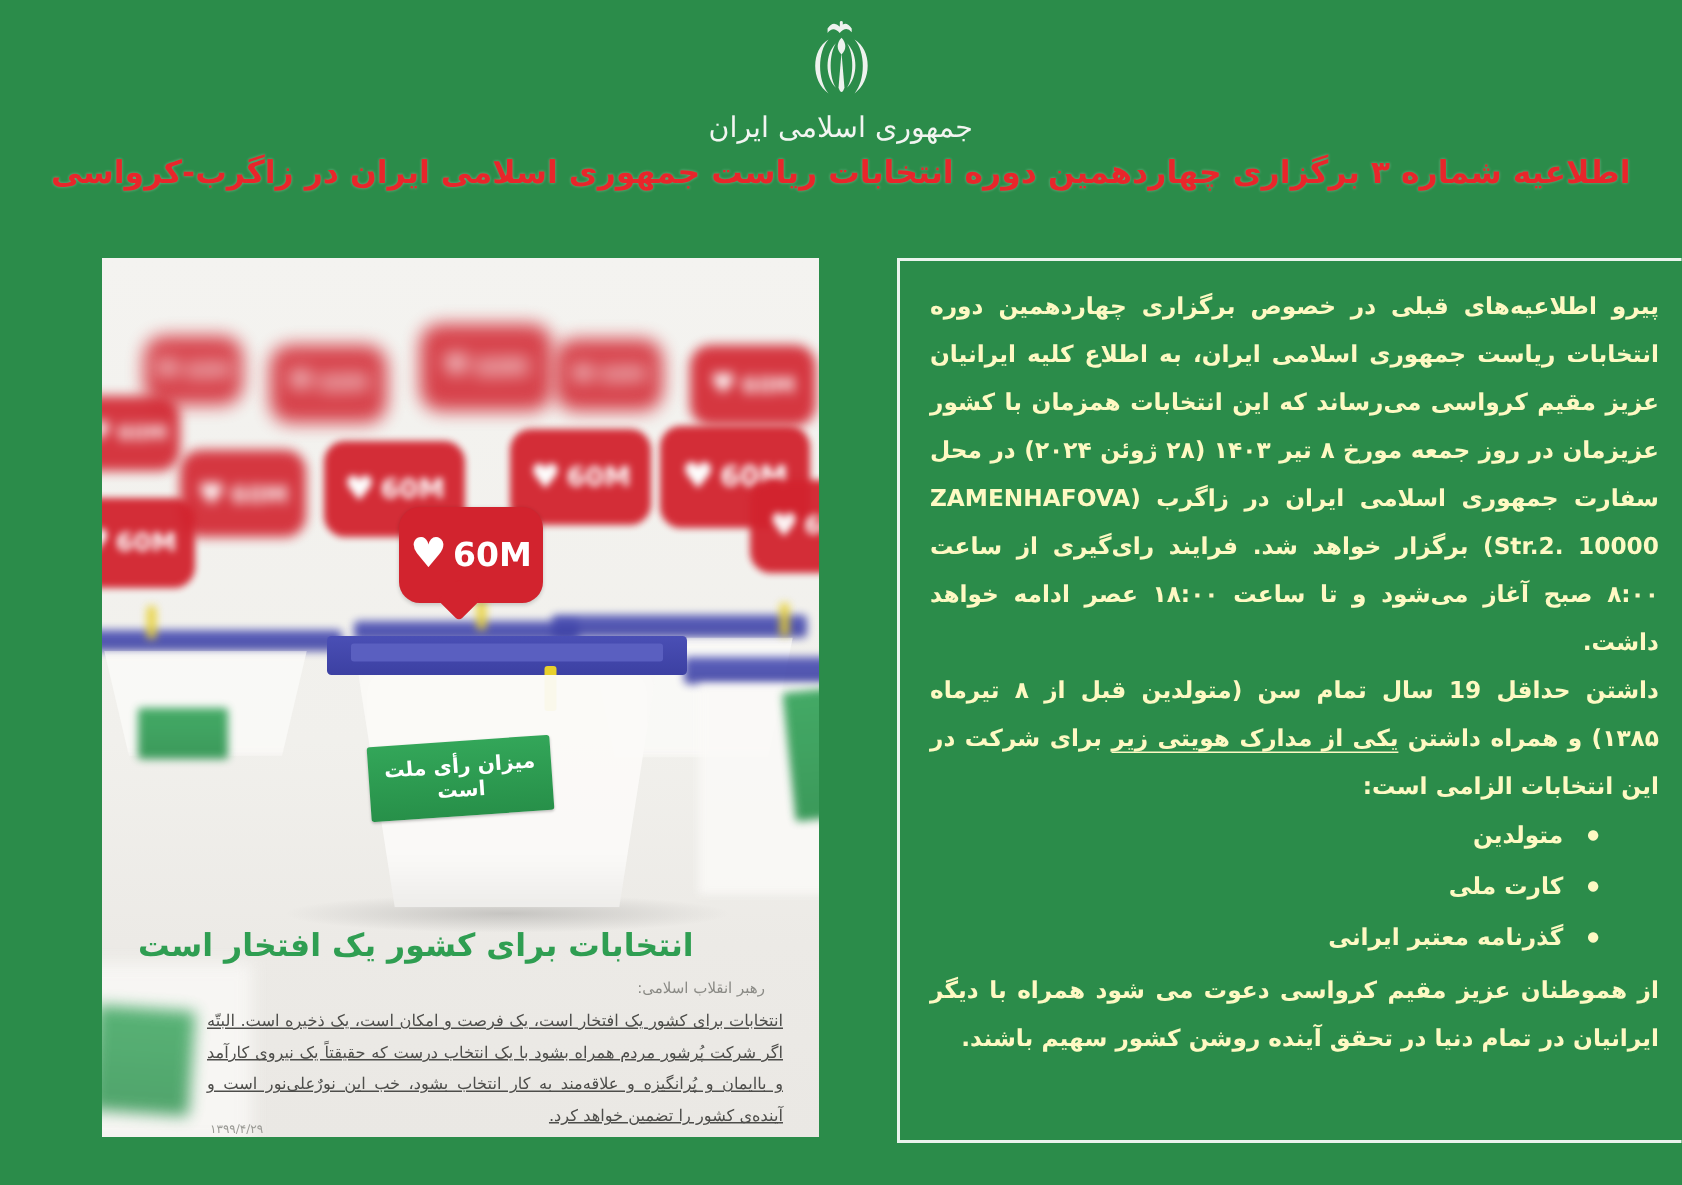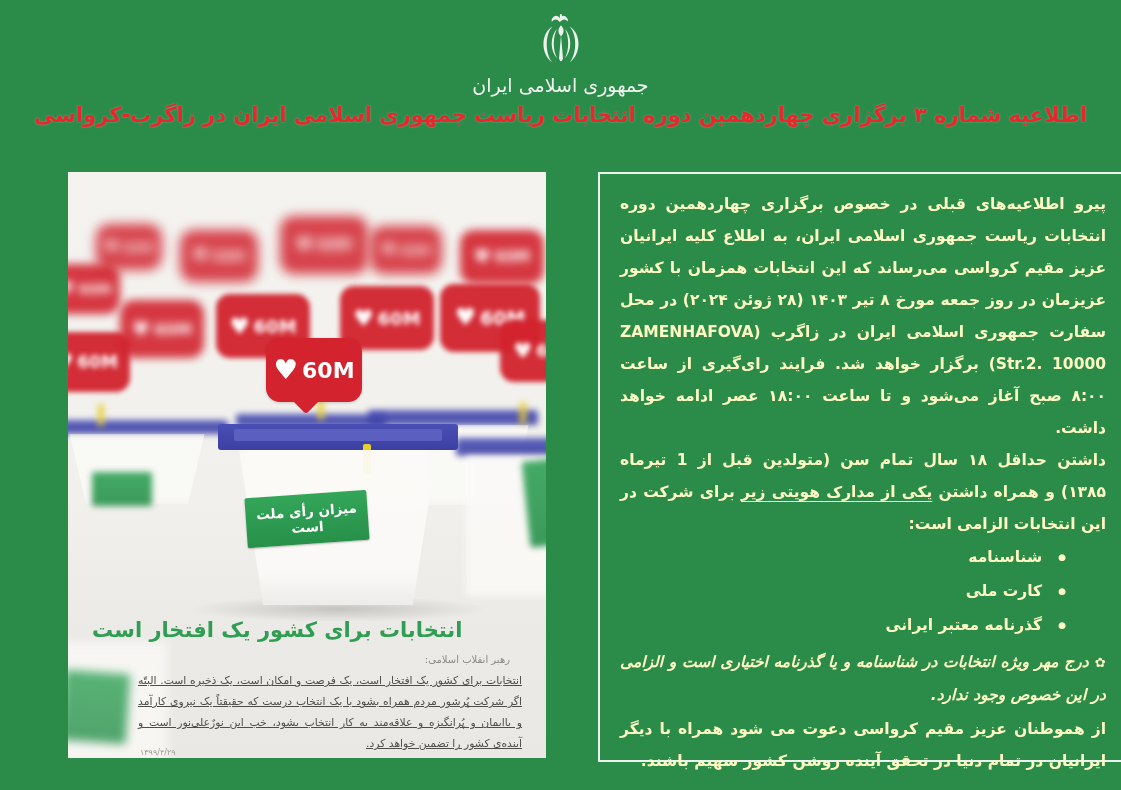--- a/index.html
+++ b/index.html
@@ -189,31 +189,30 @@
   <div class="ballot-label">میزان رأی ملت است</div>
 
   <div class="poster-heading">انتخابات برای کشور یک افتخار است</div>
   <div class="poster-attrib">رهبر انقلاب اسلامی:</div>
   <div class="poster-quote">انتخابات برای کشور یک افتخار است، یک فرصت و امکان است، یک ذخیره است. البتّه اگر شرکت پُرشور مردم همراه بشود با یک انتخاب درست که حقیقتاً یک نیروی کارآمد و باایمان و پُرانگیزه و علاقه‌مند به کار انتخاب بشود، خب این نورٌعلی‌نور است و آینده‌ی کشور را تضمین خواهد کرد.</div>
   <div class="poster-date">۱۳۹۹/۴/۲۹</div>
 </div>
 
 <div class="panel">
   <p><span>پیرو اطلاعیه‌های قبلی در خصوص برگزاری چهاردهمین دوره انتخابات ریاست جمهوری اسلامی ایران، به اطلاع کلیه ایرانیان عزیز مقیم کرواسی می‌رساند که این انتخابات همزمان با کشور عزیزمان در روز جمعه مورخ ۸ تیر ۱۴۰۳ (۲۸ ژوئن ۲۰۲۴) در محل سفارت جمهوری اسلامی ایران در زاگرب (ZAMENHAFOVA Str.2. 10000) برگزار خواهد شد. فرایند رای‌گیری از ساعت ۸:۰۰ صبح آغاز می‌شود و تا ساعت ۱۸:۰۰ عصر ادامه خواهد داشت.</span></p>
-  <p><span>داشتن حداقل ۱۸ سال تمام سن (متولدین قبل از 1 تیرماه ۱۳۸۵) و همراه داشتن </span><span class="u">یکی از مدارک هویتی زیر</span><span> برای شرکت در این انتخابات الزامی است:</span></p>
+  <p><span>داشتن حداقل 19 سال تمام سن (متولدین قبل از ۸ تیرماه ۱۳۸۵) و همراه داشتن </span><span class="u">یکی از مدارک هویتی زیر</span><span> برای شرکت در این انتخابات الزامی است:</span></p>
 
   <div class="bullet-row">
     <span class="dot">●</span>
-    <span class="txt">شناسنامه</span>
+    <span class="txt">متولدین</span>
   </div>
   <div class="bullet-row">
     <span class="dot">●</span>
     <span class="txt">کارت ملی</span>
   </div>
   <div class="bullet-row">
     <span class="dot">●</span>
     <span class="txt">گذرنامه معتبر ایرانی</span>
   </div>
 
-  <p class="note"><span class="flower">✿</span><span>درج مهر ویژه انتخابات در شناسنامه و یا گذرنامه اختیاری است و الزامی در این خصوص وجود ندارد.</span></p>
   <p class="closing">از هموطنان عزیز مقیم کرواسی دعوت می شود همراه با دیگر ایرانیان در تمام دنیا در تحقق آینده روشن کشور سهیم باشند.</p>
 
 </div>
 
 </body></html>

